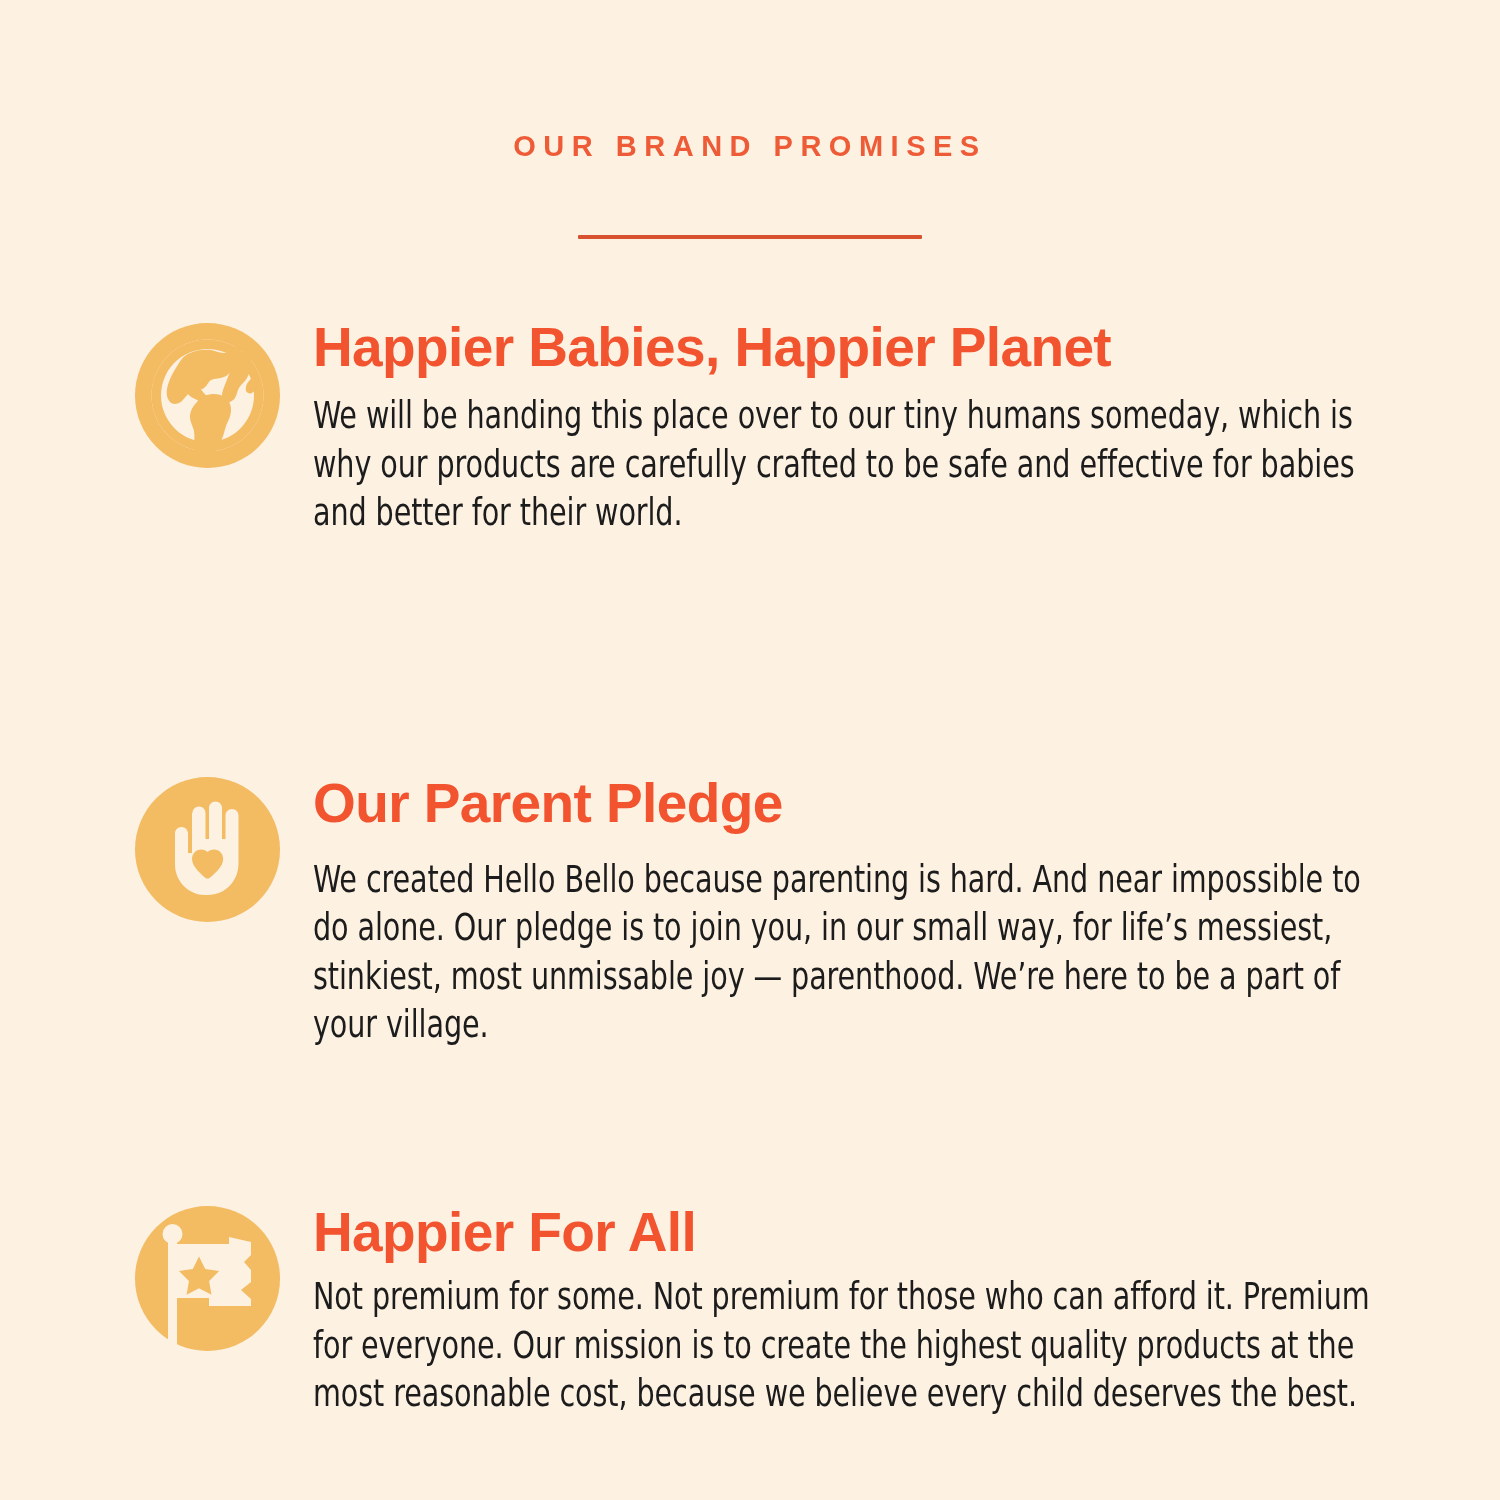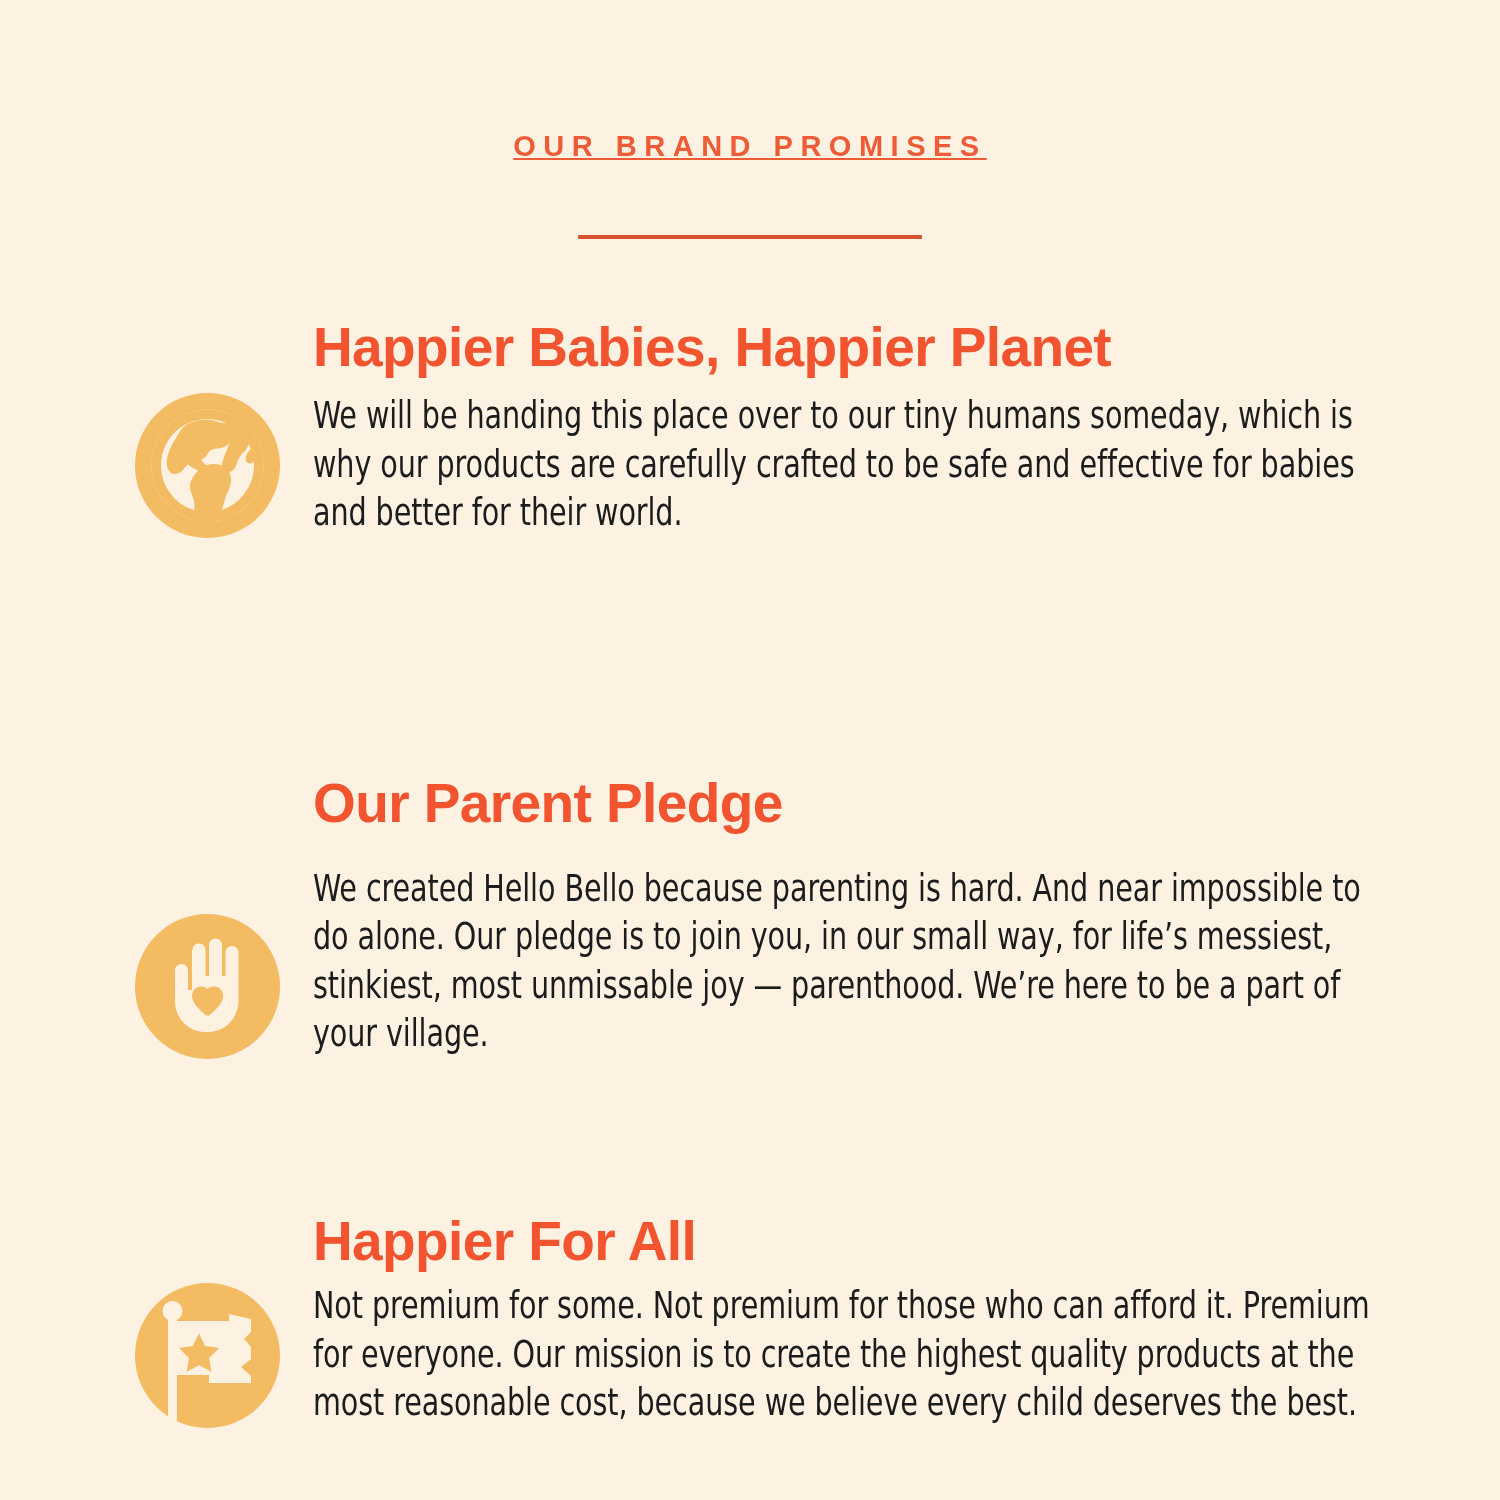--- a/index.html
+++ b/index.html
@@ -34,21 +34,20 @@
     font-family: "Liberation Sans", sans-serif;
     font-weight: bold;
     font-size: 29px;
     letter-spacing: 7.5px;
     color: #EE5B37;
     text-transform: uppercase;
     line-height: 1;
     margin: 0;
     padding: 0;
     white-space: nowrap;
-    text-decoration: underline;
   }
   .rule-wrap {
     position: absolute;
     top: 103px;
     left: 0;
     width: 1500px;
     display: flex;
     justify-content: center;
   }
   .rule {
@@ -61,21 +60,21 @@
   
   .promises {
     position: absolute;
     top: 318px;
     left: 0;
     width: 1500px;
   }
   .promise {
     position: relative;
     display: flex;
-    align-items: flex-end;
+    align-items: flex-start;
     padding-left: 135px;
     box-sizing: border-box;
   }
   .promise.p1 { margin-top: 0px; }
   .promise.p2 { margin-top: 234px; }
   .promise.p3 { margin-top: 151px; }
 
   .icon-slot {
     flex: 0 0 145px;
     width: 145px;
@@ -113,21 +112,21 @@
     color: #1C1C1C;
     font-size: 37px;
     line-height: 1.31;
     letter-spacing: -0.1px;
     margin: 0;
     padding: 0;
     transform: scaleX(0.86);
     transform-origin: left top;
     width: 116%;
   }
-  .promise.p2 .promise-title { margin-bottom: 33px; }
+  .promise.p2 .promise-title { margin-bottom: 24px; }
   .promise.p3 .promise-title { margin-bottom: 12px; }
   .promise.p2 .copy { padding-top: 2px; }
   .promise.p3 .copy { padding-top: 2px; }
 </style>
 </head>
 <body>
 
 <div class="page">
 
   <div class="header">

